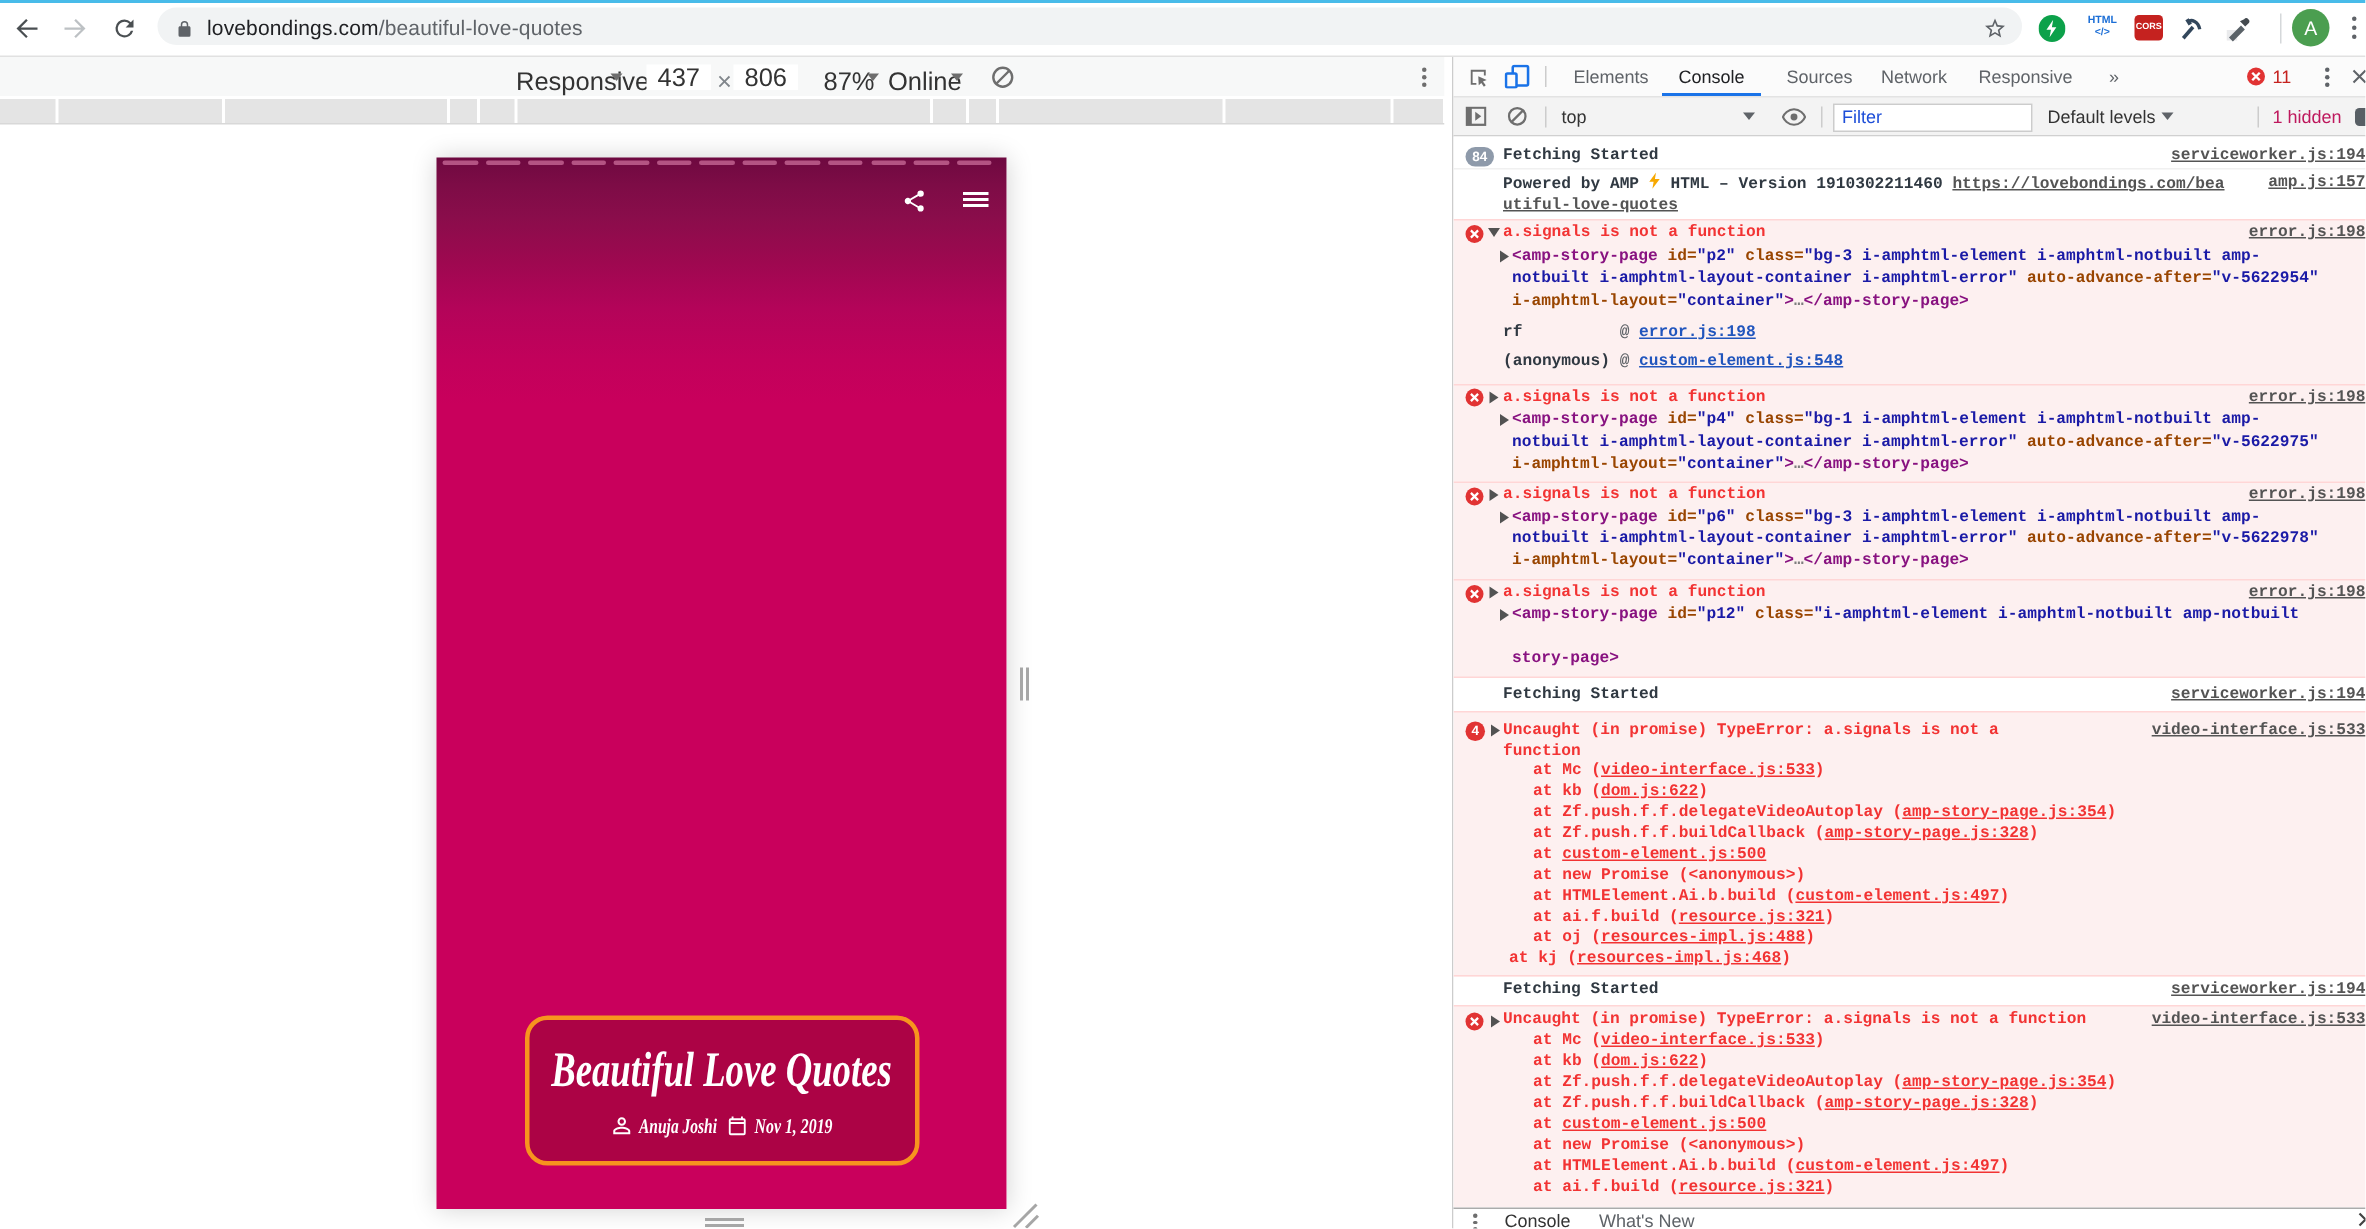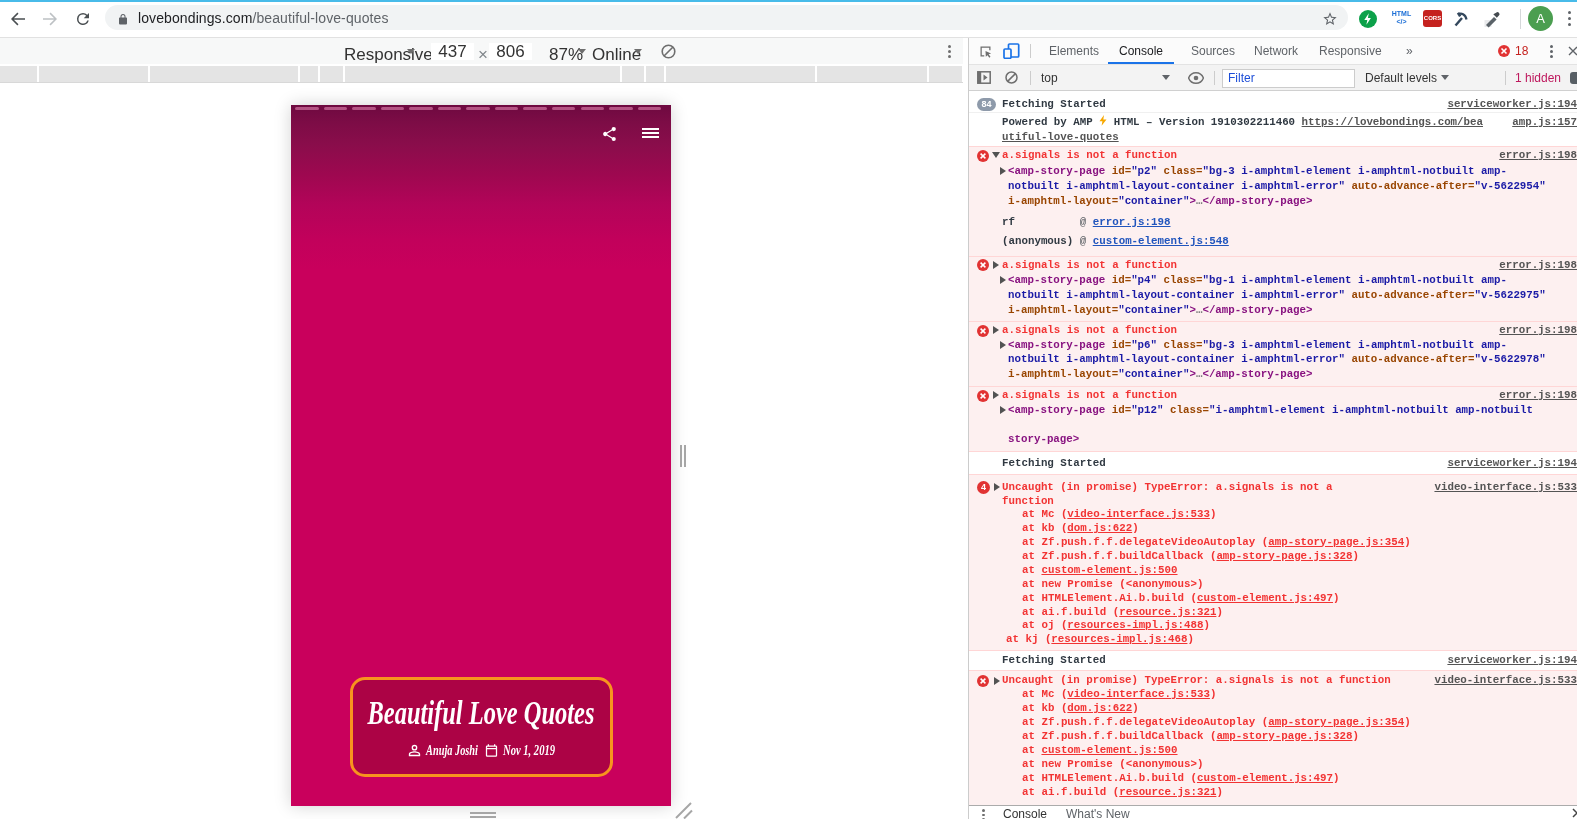--- a/index.html
+++ b/index.html
@@ -227,21 +227,21 @@
     <span class="abs" style="left:285px;top:6px">Network</span>
     <span class="abs" style="left:350px;top:6px">Responsive</span>
     <span class="abs" style="left:437px;top:6px;color:#5f6368">»</span>
     <div class="abs" style="left:139px;top:24px;width:66px;height:2.5px;background:#1a73e8"></div>
 
     <div class="errico" style="left:529px;top:7px">
       <svg width="12" height="12" viewBox="0 0 12 12">
           <path d="M3.5 3.5 8.5 8.5 M8.5 3.5 3.5 8.5" stroke="#fff" stroke-width="1.6"></path>
         </svg>
     </div>
-    <span class="abs" style="left:546px;top:6px;color:#c5221f">18</span>
+    <span class="abs" style="left:546px;top:6px;color:#c5221f">11</span>
 
     <div class="abs" style="left:581px;top:7px;width:3px;height:3px;border-radius:2px;background:#5f6368"></div>
     <div class="abs" style="left:581px;top:12px;width:3px;height:3px;border-radius:2px;background:#5f6368"></div>
     <div class="abs" style="left:581px;top:17px;width:3px;height:3px;border-radius:2px;background:#5f6368"></div>
 
     <svg class="abs" style="left:598px;top:7px" width="12" height="12" viewBox="0 0 12 12">
         <path d="M2 2 10 10 M10 2 2 10" stroke="#5f6368" stroke-width="1.4"></path>
       </svg>
   </div>
   <div id="dttoolbar2" class="abs">

